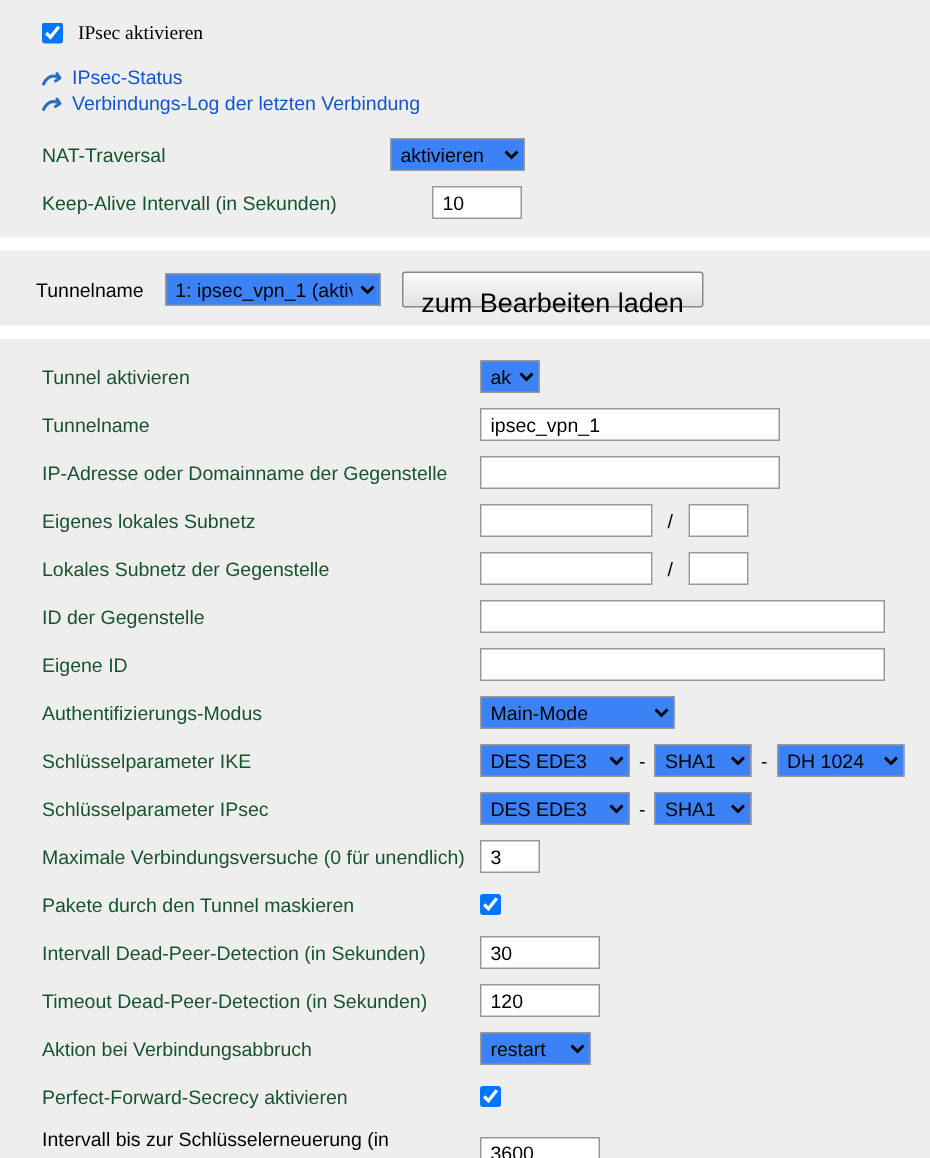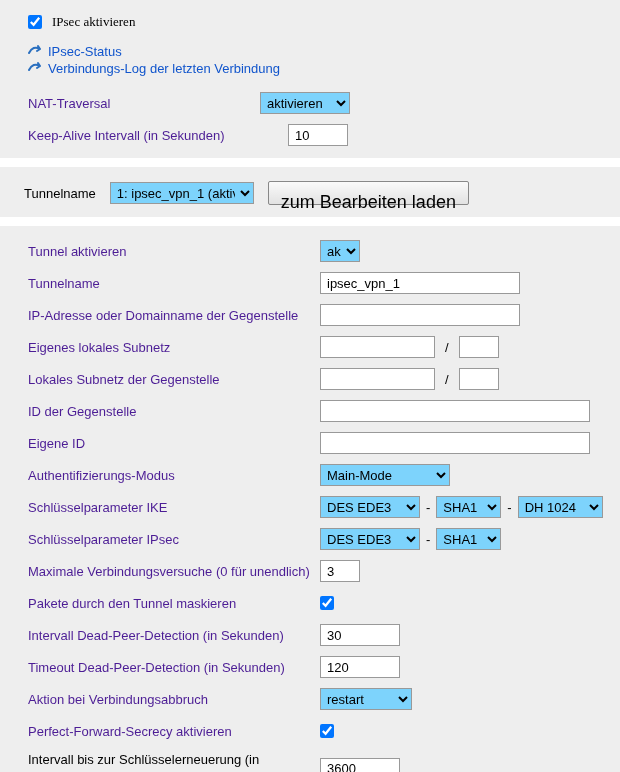--- a/index.html
+++ b/index.html
@@ -17,59 +17,59 @@
       padding: 14px 20px 12px 20px;
     }
     .row {
       display: flex;
       align-items: center;
       margin-bottom: 10px;
       min-height: 22px;
     }
     .label {
       flex: 0 0 300px;
-      color: #4c1d95;
+      color: #14532d;
       padding-left: 8px;
     }
     .label.narrow { flex: 0 0 240px; }
     .field { flex: 1; display: flex; align-items: center; gap: 4px; }
     input[type="checkbox"] {
       width: 14px; height: 14px;
       margin-right: 6px;
       vertical-align: middle;
     }
     input[type="text"] {
       border: 1px solid #999;
       background: #fff;
       height: 22px;
       padding: 2px 6px;
       font-size: 13px;
       font-family: inherit;
     }
     select {
       border: 1px solid #999;
-      background: #7dd3fc;
+      background: #3b82f6;
       height: 22px;
       padding: 1px 2px;
       font-size: 13px;
       font-family: inherit;
     }
     button {
       border: 1px solid #888;
       background: linear-gradient(#fafafa, #e2e2e2);
       height: 24px;
       padding: 10px 12px;
       font-size: 18px;
       font-family: inherit;
       border-radius: 2px;
       cursor: pointer;
     }
     .link-row {
       display: flex;
-      align-items: flex-start;
+      align-items: flex-end;
       margin-bottom: 2px;
       padding-left: 8px;
     }
     .arrow-icon {
       width: 16px;
       height: 12px;
       margin-right: 4px;
       display: inline-flex;
       align-items: center;
       justify-content: center;
@@ -261,21 +261,21 @@
   <div class="row">
     <div class="label">Timeout Dead-Peer-Detection (in Sekunden)</div>
     <div class="field">
       <input type="text" style="width: 80px;" value="120">
     </div>
   </div>
 
   <div class="row">
     <div class="label">Aktion bei Verbindungsabbruch</div>
     <div class="field">
-      <select style="width:92px;">
+      <select style="width:74px;">
         <option>restart</option>
       </select>
     </div>
   </div>
 
   <div class="row">
     <div class="label">Perfect-Forward-Secrecy aktivieren</div>
     <div class="field">
       <input type="checkbox" checked="" style="">
     </div>

